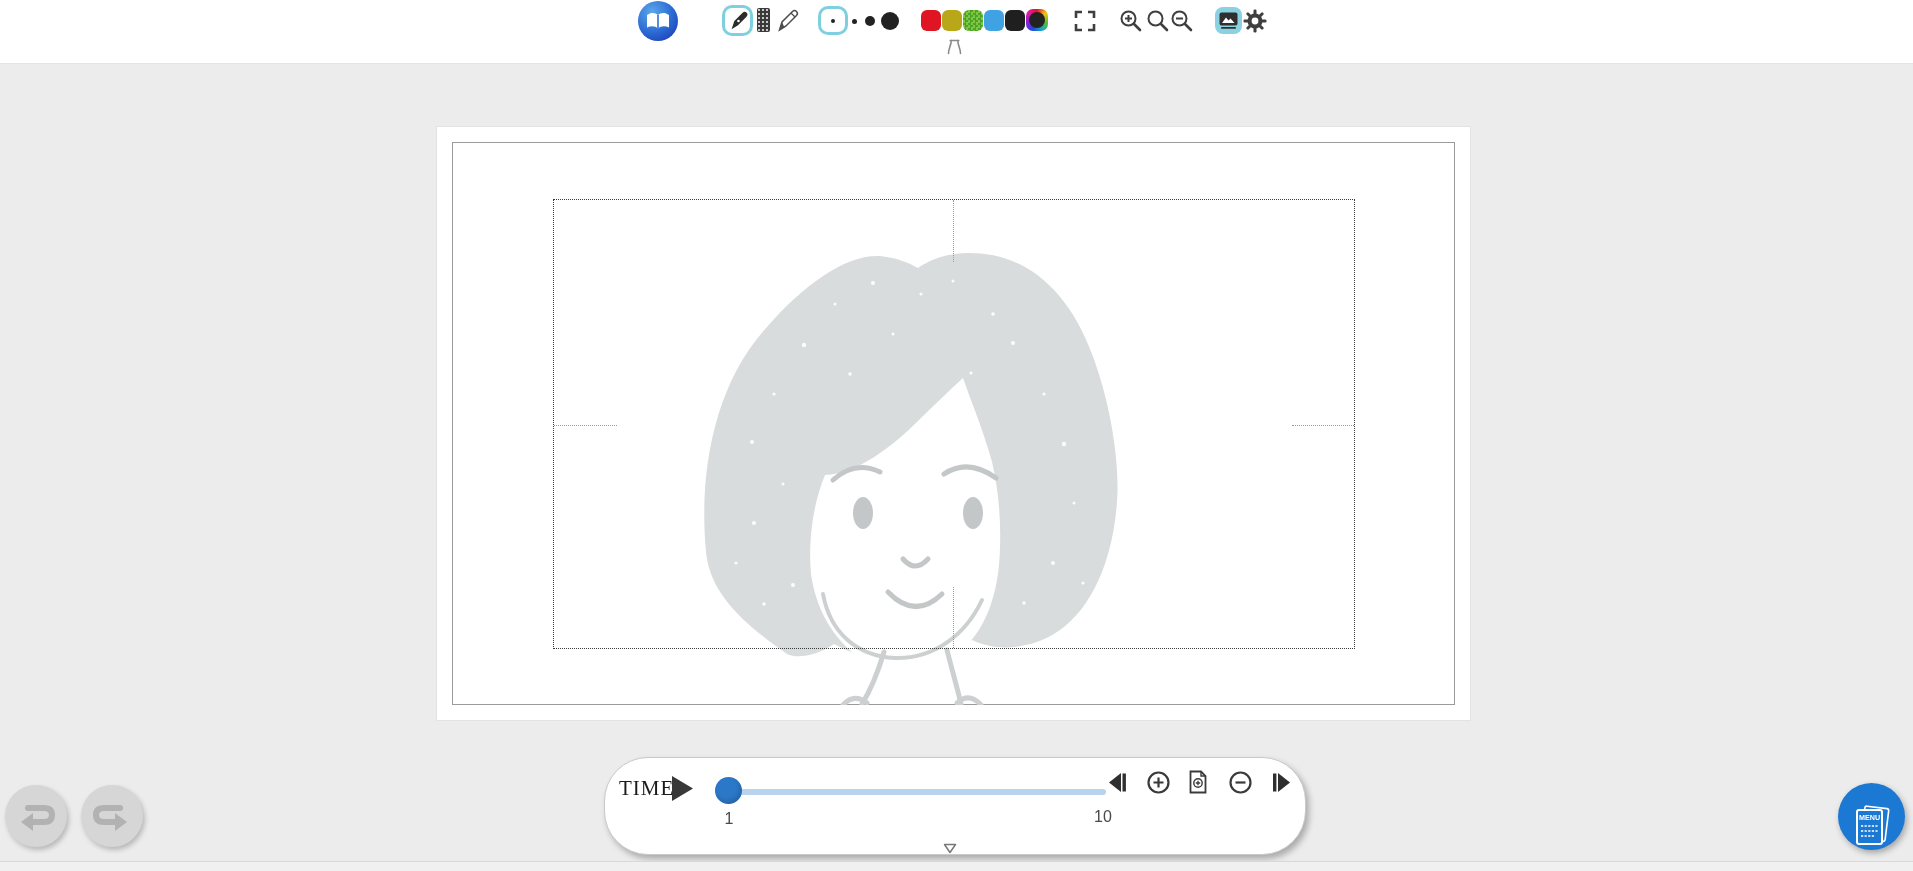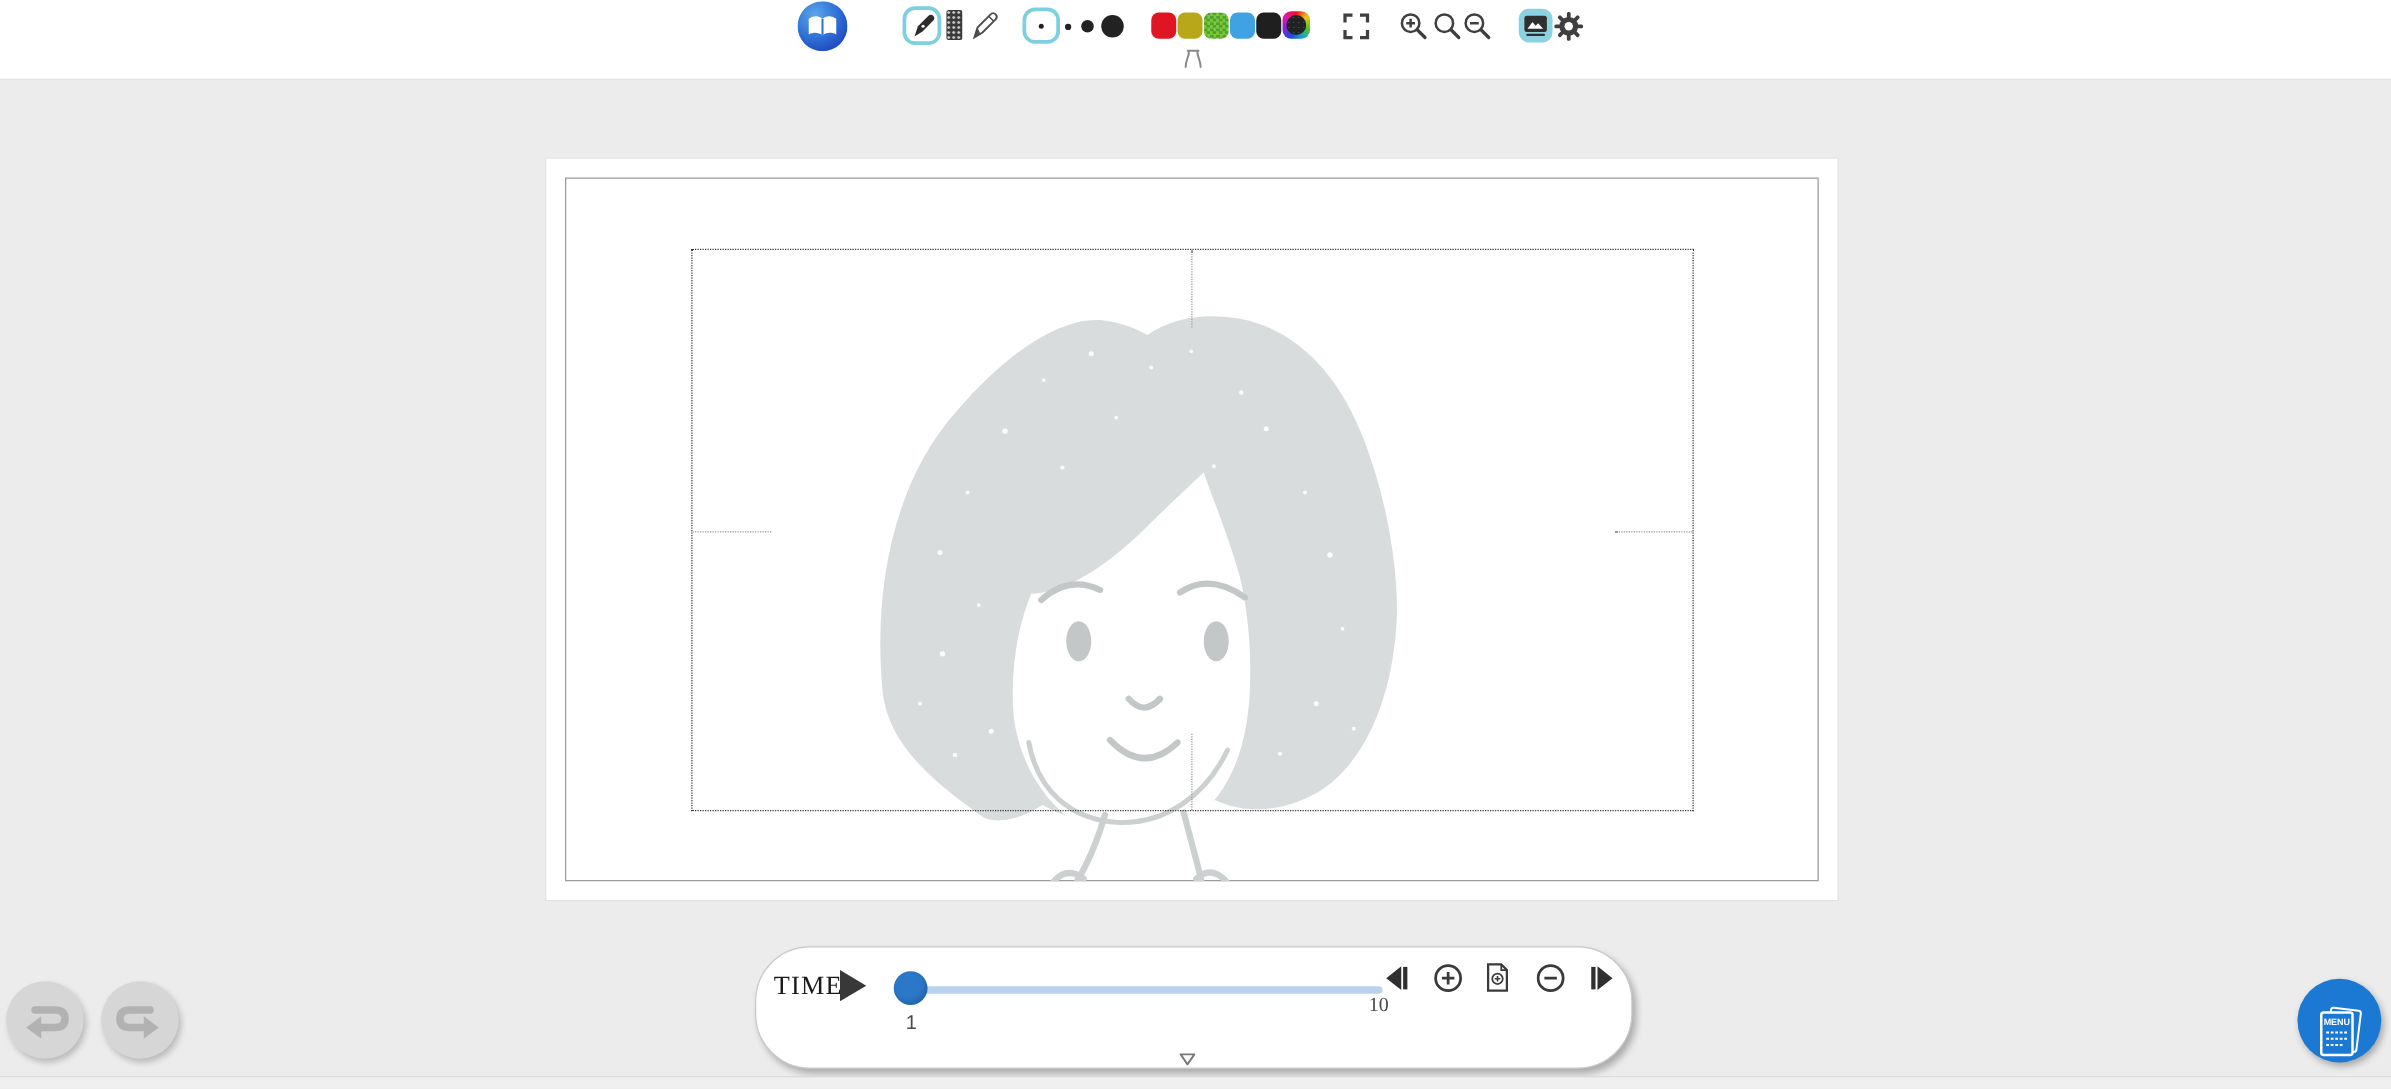--- a/index.html
+++ b/index.html
@@ -268,21 +268,21 @@
   <div class="abs" style="left:66px; top:17px;">
     <svg width="23" height="27" viewBox="0 0 23 27">
       <path d="M1 1 L22 13.5 L1 26 Z" fill="#383838"></path>
     </svg>
   </div>
 
   <div class="abs track" style="left: 115px; top: 31px; width: 386px; background-color: rgb(183, 211, 238);"></div>
   <div class="abs thumb" style="left: 110px; top: 19px; background-color: rgb(43, 119, 200);"></div>
 
   <span class="abs frame-num" style="left:112px; top:52px;">1</span>
-  <span class="abs frame-num" style="left:486px; top:38px;font-family:Liberation Serif, serif;">10</span>
+  <span class="abs frame-num" style="left:486px; top:50px;">10</span>
 
   <div class="abs" style="left:502px; top:14px;">
     <svg width="21" height="21" viewBox="0 0 21 21">
       <path d="M14 1 L2 10.5 L14 20 Z" fill="#2f2f2f"></path>
       <rect x="15.5" y="1.5" width="3.4" height="18" fill="#2f2f2f"></rect>
     </svg>
   </div>
 
   <div class="abs" style="left:542px; top:13px;">
     <svg width="23" height="23" viewBox="0 0 23 23">

